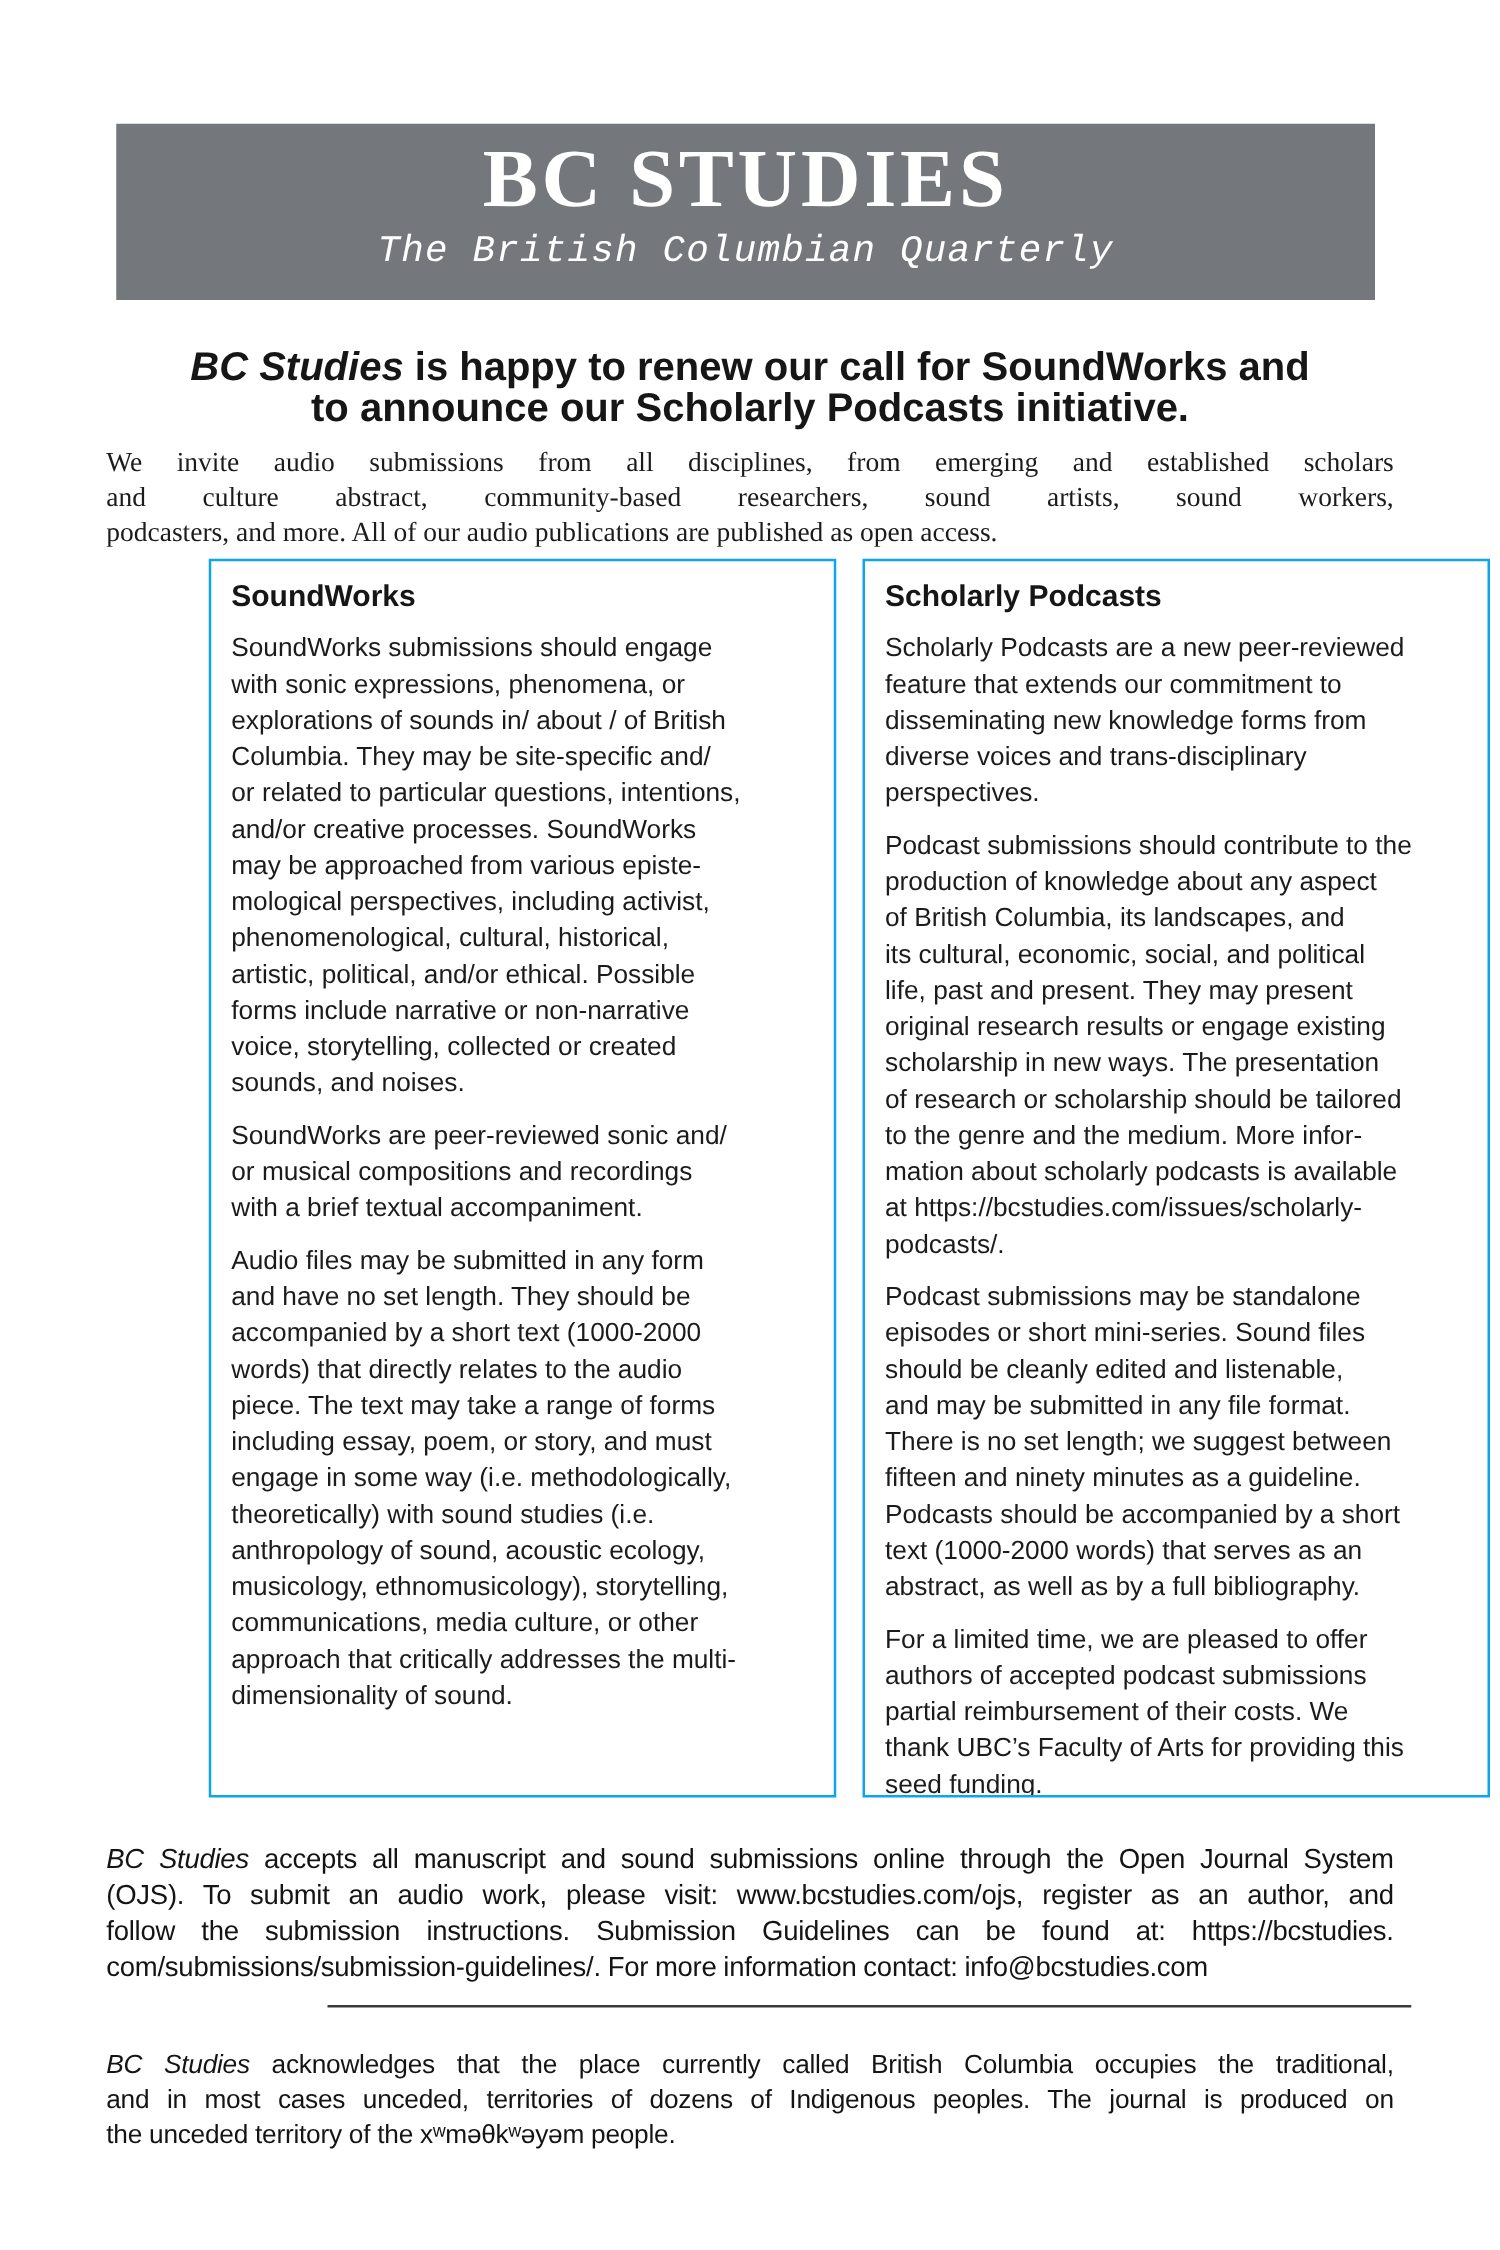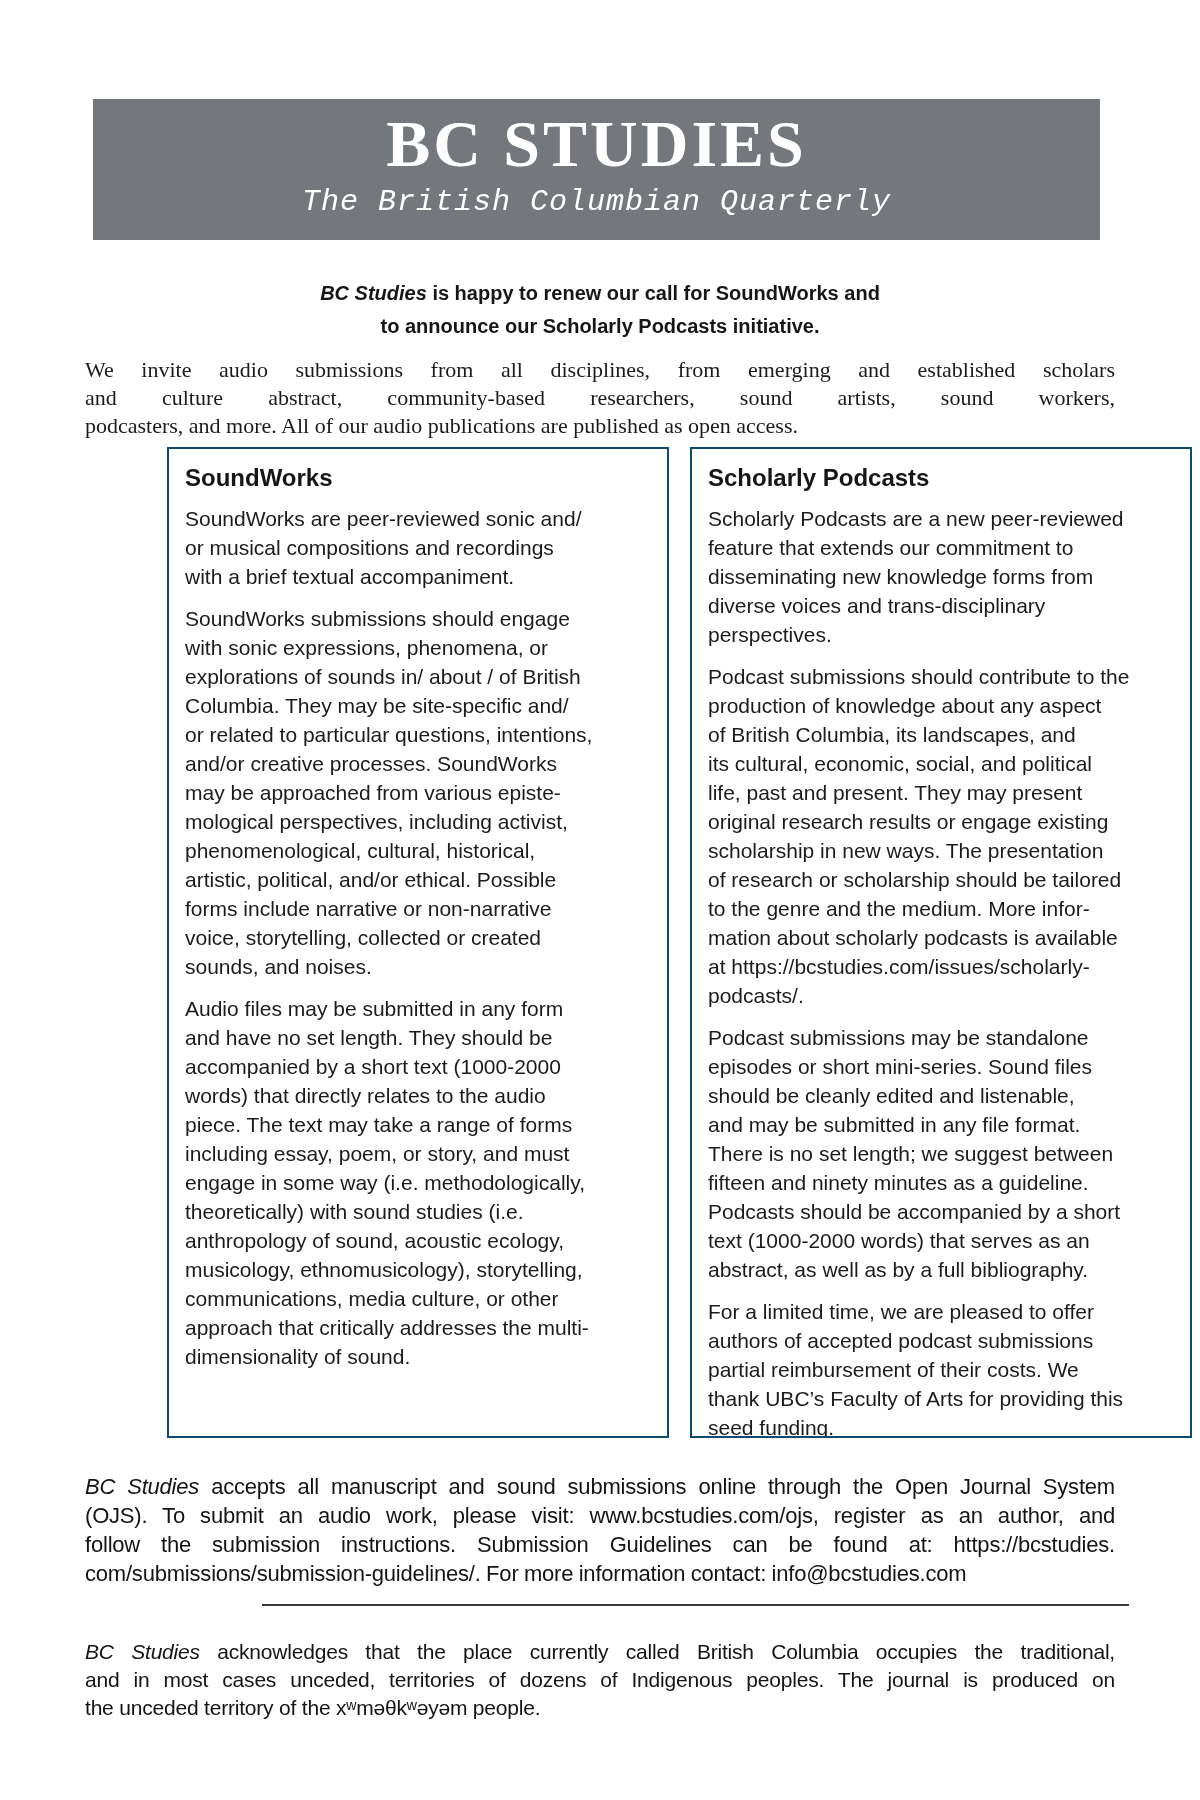--- a/index.html
+++ b/index.html
@@ -46,21 +46,21 @@
   
   .content {
     margin-left: 85px;
     width: 1030px;
   }
 
   .announcement {
     margin-top: 37px;
     text-align: center;
     font-weight: 700;
-    font-size: 20px;
+    font-size: 32px;
     line-height: 33px;
     color: #161616;
   }
   .jn { font-style: italic; }
 
   .intro {
     margin-top: 13px;
     font-size: 22px;
     line-height: 28px;
     color: #1b1b1b;
@@ -80,21 +80,21 @@
   .boxes {
     margin: 7px 0 0 82px;
     width: 1026px;
     display: flex;
     gap: 21px;
   }
   .box {
     box-sizing: border-box;
     width: 502px;
     height: 991px;
-    border: 2px solid #0c4a6e;
+    border: 2px solid #0ea5e9;
     padding: 12px 16px 0 16px;
     overflow: hidden;
   }
   .box-title {
     font-weight: 700;
     font-size: 24px;
     line-height: 30px;
     color: #161616;
     margin: 2px 0 11px 0;
   }
@@ -149,36 +149,36 @@
     <div class="intro">
       <div class="jline">We invite audio submissions from all disciplines, from emerging and established scholars</div>
       <div class="jline">and culture abstract, community-based researchers, sound artists, sound workers,</div>
       <div class="jline jline-last">podcasters, and more. All of our audio publications are published as open access.</div>
     </div>
 
     <div class="boxes">
 
       <section class="box">
         <h2 class="box-title">SoundWorks</h2>
-        <p class="col-p">SoundWorks are peer-reviewed sonic and/
-or musical compositions and recordings
-with a brief textual accompaniment.</p>
         <p class="col-p">SoundWorks submissions should engage
 with sonic expressions, phenomena, or
 explorations of sounds in/ about / of British
 Columbia. They may be site-specific and/
 or related to particular questions, intentions,
 and/or creative processes. SoundWorks
 may be approached from various episte-
 mological perspectives, including activist,
 phenomenological, cultural, historical,
 artistic, political, and/or ethical. Possible
 forms include narrative or non-narrative
 voice, storytelling, collected or created
 sounds, and noises.</p>
+        <p class="col-p">SoundWorks are peer-reviewed sonic and/
+or musical compositions and recordings
+with a brief textual accompaniment.</p>
         <p class="col-p">Audio files may be submitted in any form
 and have no set length. They should be
 accompanied by a short text (1000-2000
 words) that directly relates to the audio
 piece. The text may take a range of forms
 including essay, poem, or story, and must
 engage in some way (i.e. methodologically,
 theoretically) with sound studies (i.e.
 anthropology of sound, acoustic ecology,
 musicology, ethnomusicology), storytelling,

